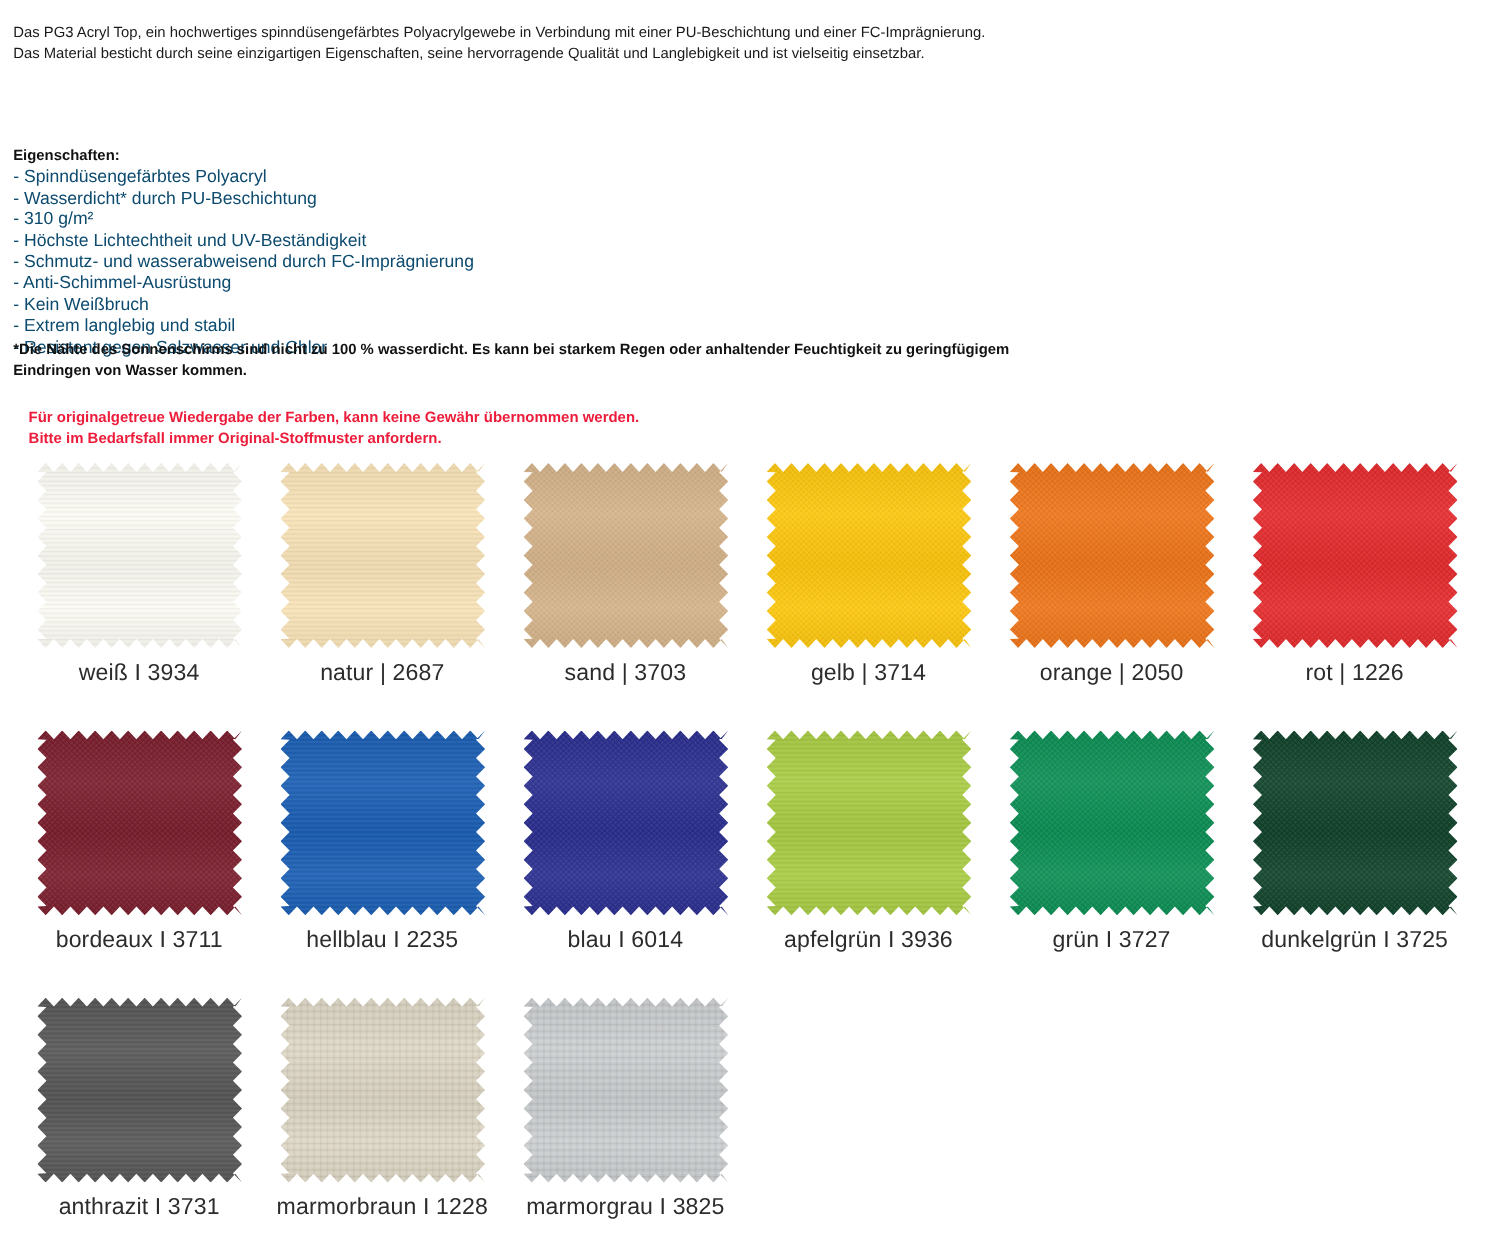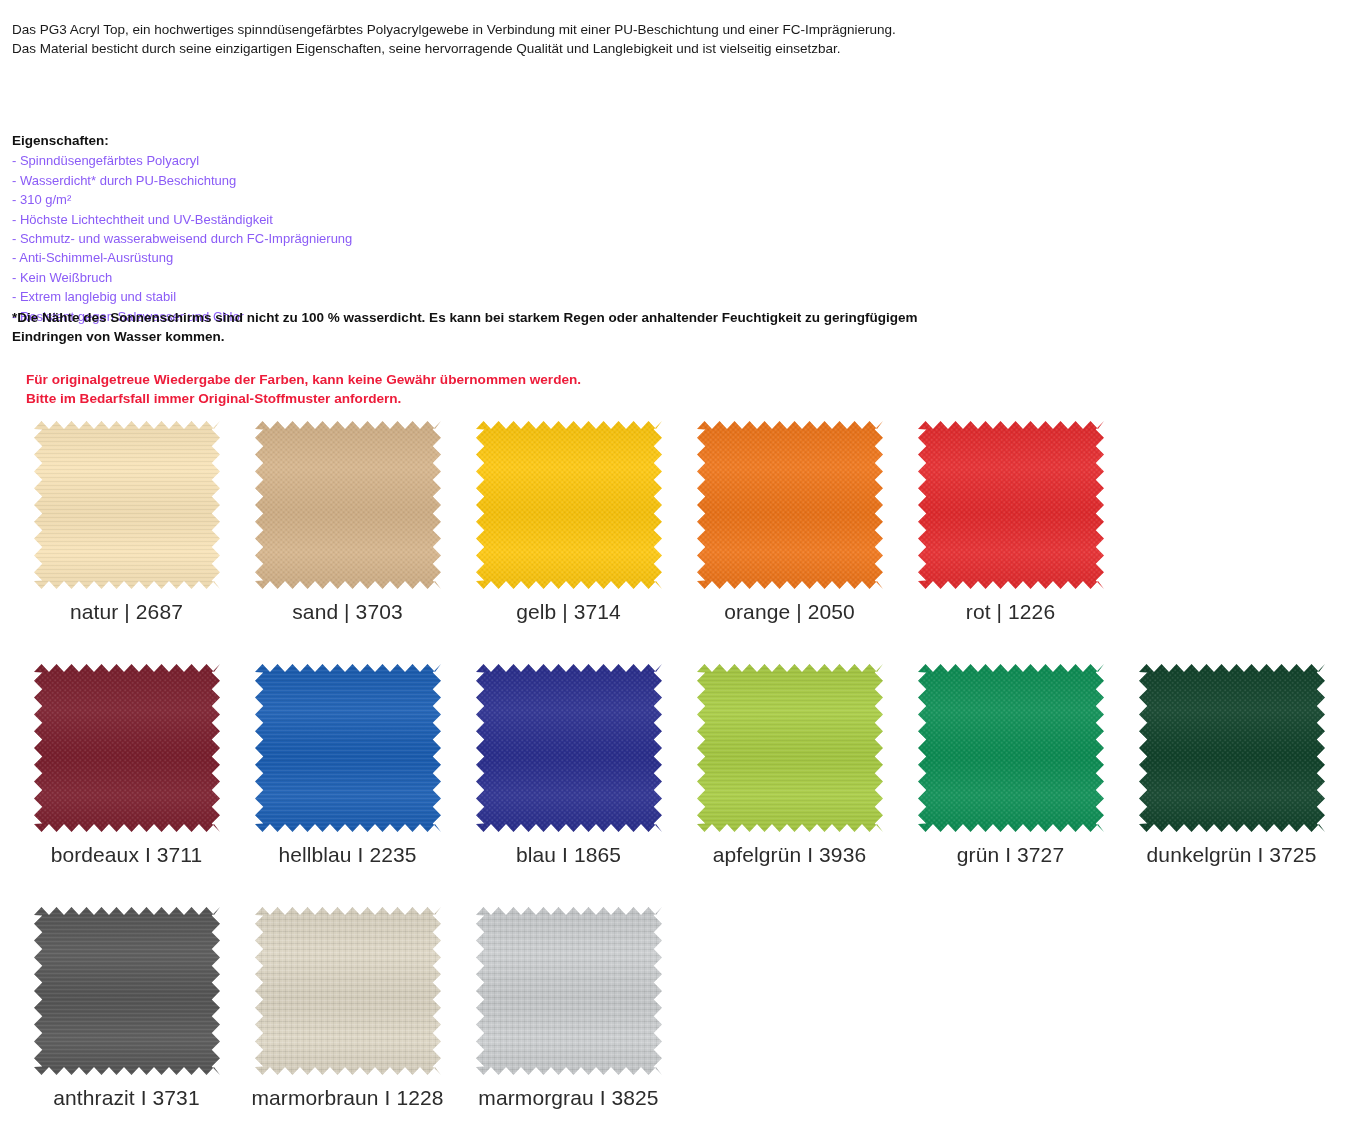--- a/index.html
+++ b/index.html
@@ -47,23 +47,23 @@
   }
   .props-title {
     margin: 0 0 1px 0;
     font-size: 13.5px;
     line-height: 19.4px;
     font-weight: bold;
     color: #111;
   }
   .props li {
     list-style: none;
-    font-size: 13px;
+    font-size: 16px;
     line-height: 19.4px;
-    color: #8b5cf6;
+    color: #0c4a6e;
     white-space: nowrap;
   }
   .props ul {
     margin: 0;
     padding: 0;
   }
 
   .footnote {
     position: absolute;
     left: 12px;
@@ -225,20 +225,32 @@
     <p>Für originalgetreue Wiedergabe der Farben, kann keine Gewähr übernommen werden.</p>
     <p>Bitte im Bedarfsfall immer Original-Stoffmuster anfordern.</p>
   </div>
 
   <div class="swatch-grid">
       <div class="swatch-row">
         <div class="swatch-cell">
           <div class="swatch-figure">
             <div class="swatch-chip"><svg viewBox="0 0 186 168" width="186" height="168" preserveAspectRatio="none">
                 <g clip-path="url(#pinkedEdge)">
+                  <rect x="0" y="0" width="186" height="168" fill="#FBFAF3"></rect>
+                  <rect x="0" y="0" width="186" height="168" fill="url(#texRib)"></rect>
+                  <rect x="0" y="0" width="186" height="168" fill="url(#shadeV)"></rect>
+                </g>
+              </svg></div>
+          </div>
+          <div class="swatch-label">weiß I 3934</div>
+        </div>
+        <div class="swatch-cell">
+          <div class="swatch-figure">
+            <div class="swatch-chip"><svg viewBox="0 0 186 168" width="186" height="168" preserveAspectRatio="none">
+                <g clip-path="url(#pinkedEdge)">
                   <rect x="0" y="0" width="186" height="168" fill="#F8E3B8"></rect>
                   <rect x="0" y="0" width="186" height="168" fill="url(#texRib)"></rect>
                   <rect x="0" y="0" width="186" height="168" fill="url(#shadeV)"></rect>
                 </g>
               </svg></div>
           </div>
           <div class="swatch-label">natur | 2687</div>
         </div>
         <div class="swatch-cell">
           <div class="swatch-figure">
@@ -317,21 +329,21 @@
         <div class="swatch-cell">
           <div class="swatch-figure">
             <div class="swatch-chip"><svg viewBox="0 0 186 168" width="186" height="168" preserveAspectRatio="none">
                 <g clip-path="url(#pinkedEdge)">
                   <rect x="0" y="0" width="186" height="168" fill="#2B2F8F"></rect>
                   <rect x="0" y="0" width="186" height="168" fill="url(#texWeave)"></rect>
                   <rect x="0" y="0" width="186" height="168" fill="url(#shadeV)"></rect>
                 </g>
               </svg></div>
           </div>
-          <div class="swatch-label">blau I 1865</div>
+          <div class="swatch-label">blau I 6014</div>
         </div>
         <div class="swatch-cell">
           <div class="swatch-figure">
             <div class="swatch-chip"><svg viewBox="0 0 186 168" width="186" height="168" preserveAspectRatio="none">
                 <g clip-path="url(#pinkedEdge)">
                   <rect x="0" y="0" width="186" height="168" fill="#A9CC45"></rect>
                   <rect x="0" y="0" width="186" height="168" fill="url(#texRib)"></rect>
                   <rect x="0" y="0" width="186" height="168" fill="url(#shadeV)"></rect>
                 </g>
               </svg></div>

